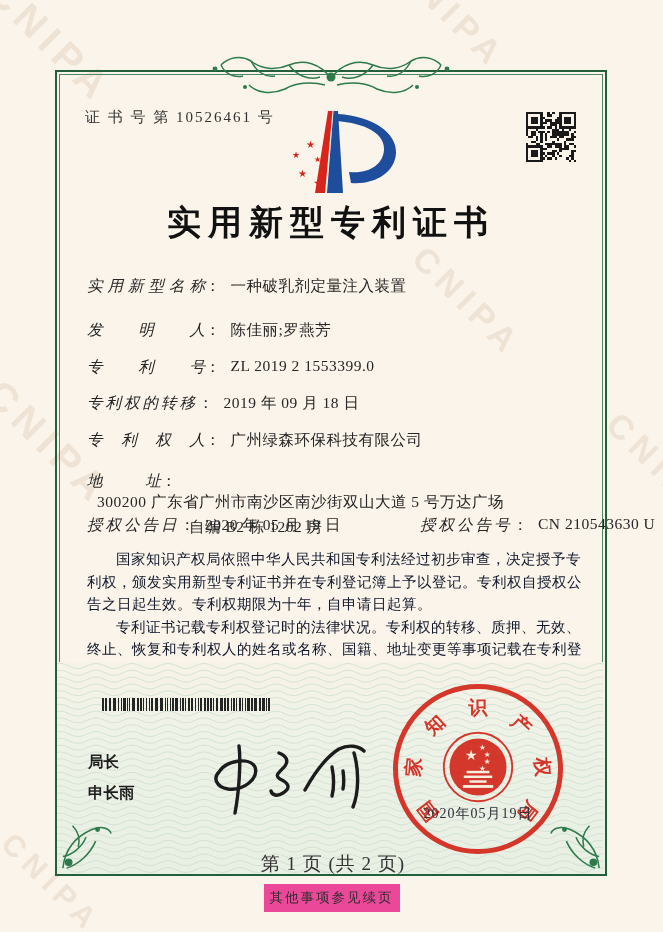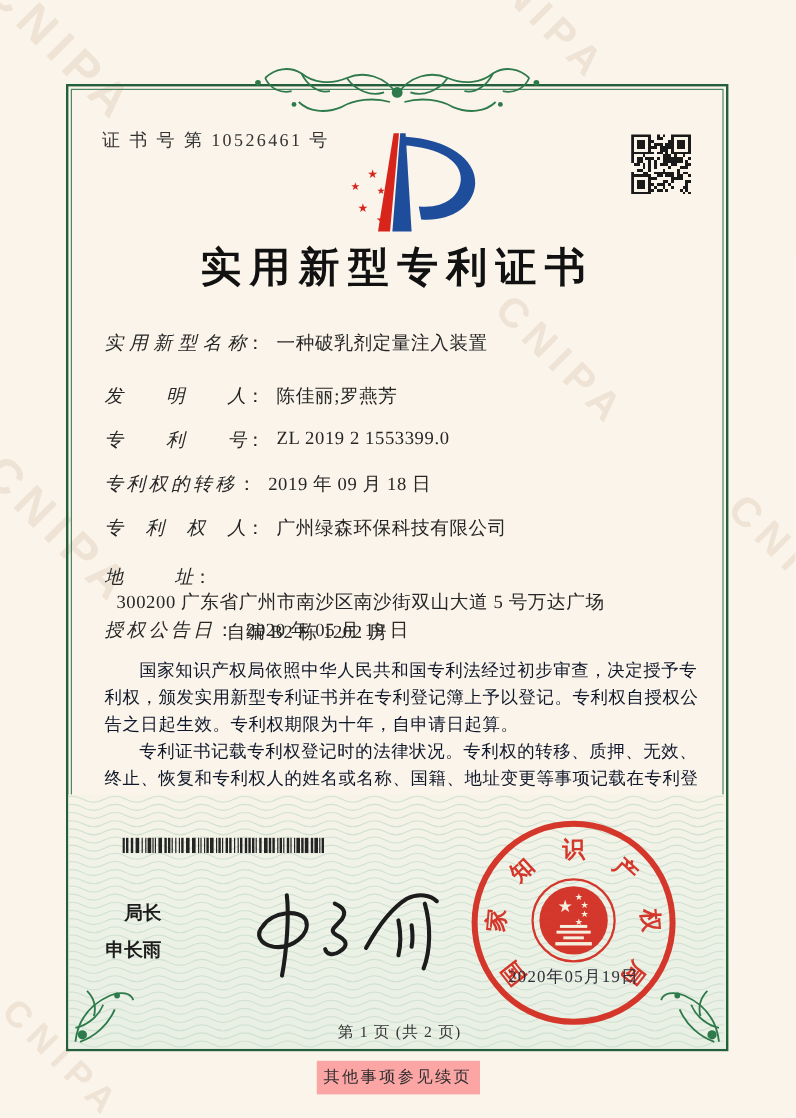--- a/index.html
+++ b/index.html
@@ -46,39 +46,39 @@
   .guilloche{
     position:absolute; left:0; right:0; bottom:0; height:212px; z-index:1;
     background:linear-gradient(180deg,#f7f3e7 0%,#eef2e7 35%,#e8efe3 100%);
   }
   .barcode{ position:absolute; left:45px; top:626px; z-index:4;}
   .director{
     position:absolute; left:31px; top:674px; z-index:4;
     font-family:"Liberation Sans","DejaVu Sans",sans-serif;
     font-weight:600; font-size:15.5px; line-height:31px; color:#1d1d1d;
   }
-  .director span{ display:block;text-align:right;}
+  .director span{ display:block;}
   .signature{ position:absolute; left:140px; top:648px; z-index:4;}
   .seal{
     position:absolute; left:336px; top:612px; width:170px; height:170px; z-index:4;
     border:5px solid #d3291d; border-radius:50%; box-sizing:border-box; opacity:.93;
   }
   .seal-arc span{
     position:absolute; font-size:19px; font-weight:700; color:#d3291d;
     font-family:"Liberation Serif","DejaVu Serif",serif;
   }
   .emblem{ position:absolute; left:42px; top:40px;}
   .seal-date{
     position:absolute; left:336px; top:733px; width:170px; text-align:center; z-index:5;
     font-size:14px; letter-spacing:1px; color:#2f2f3a;
   }
-  .pageinfo{ position:absolute; left:4px; right:0; top:779px; text-align:center; font-size:13px; letter-spacing:1px; z-index:5; color:#333;}
+  .pageinfo{ position:absolute; left:4px; right:0; top:779px; text-align:center; font-size:19px; letter-spacing:1px; z-index:5; color:#333;}
   .footer-note{
     position:absolute; left:50%; top:884px; transform:translateX(-50%);
-    background:#fca5a5; padding:5px 6px; font-size:13.5px; letter-spacing:2px;
+    background:#ec4899; padding:5px 6px; font-size:13.5px; letter-spacing:2px;
     z-index:2; color:#2e2e2e; white-space:nowrap;
   }
 </style>
 </head>
 <body>
 
 <div class="page">
 
   <div class="wm" style="left:-28px; top:18px; font-size:40px;">CNIPA</div>
   <div class="wm" style="left:382px; top:-6px; font-size:34px;">CNIPA</div>
@@ -431,20 +431,23 @@
       </div>
       <div class="frow" style="top:358px">
         <span class="lbl">专利权人</span><span class="colon">：</span><span class="val">广州绿森环保科技有限公司</span>
       </div>
       <div class="frow" style="top:399px; white-space:normal;">
         <span class="lbl addr">地址</span><span class="colon">：</span><span class="val">300200 广东省广州市南沙区南沙街双山大道 5 号万达广场</span>
         <div class="val2">自编 B2 栋 1202 房</div>
       </div>
       <div class="frow" style="top:443px">
         <span class="lbl natural">授权公告日</span><span class="colon">：</span><span class="val">2020 年 05 月 19 日</span>
+        <span class="grant2">
+          <span class="lbl natural">授权公告号</span><span class="colon">：</span><span class="val">CN 210543630 U</span>
+        </span>
       </div>
     </div>
 
     <div class="paras">
       <p>国家知识产权局依照中华人民共和国专利法经过初步审查，决定授予专利权，颁发实用新型专利证书并在专利登记簿上予以登记。专利权自授权公告之日起生效。专利权期限为十年，自申请日起算。</p>
       <p>专利证书记载专利权登记时的法律状况。专利权的转移、质押、无效、终止、恢复和专利权人的姓名或名称、国籍、地址变更等事项记载在专利登记簿上。</p>
     </div>
 
     <svg class="barcode" width="172" height="13">
         <rect x="0" y="0" width="2" height="13" fill="#242424"></rect>

